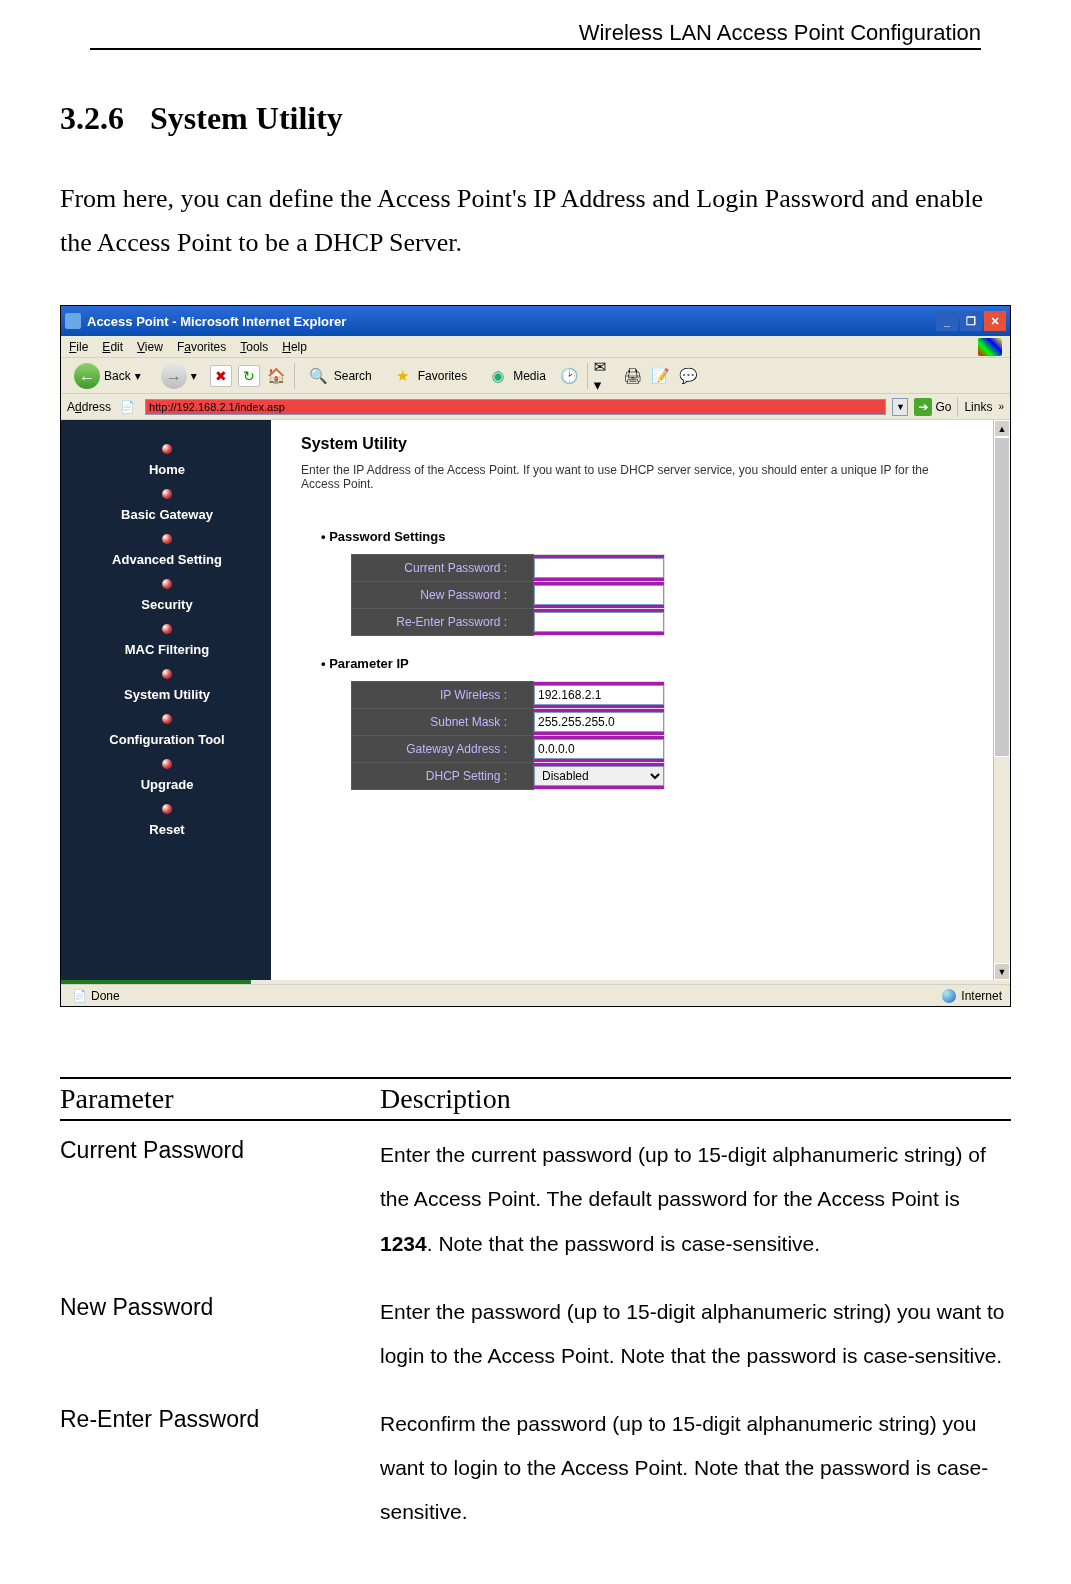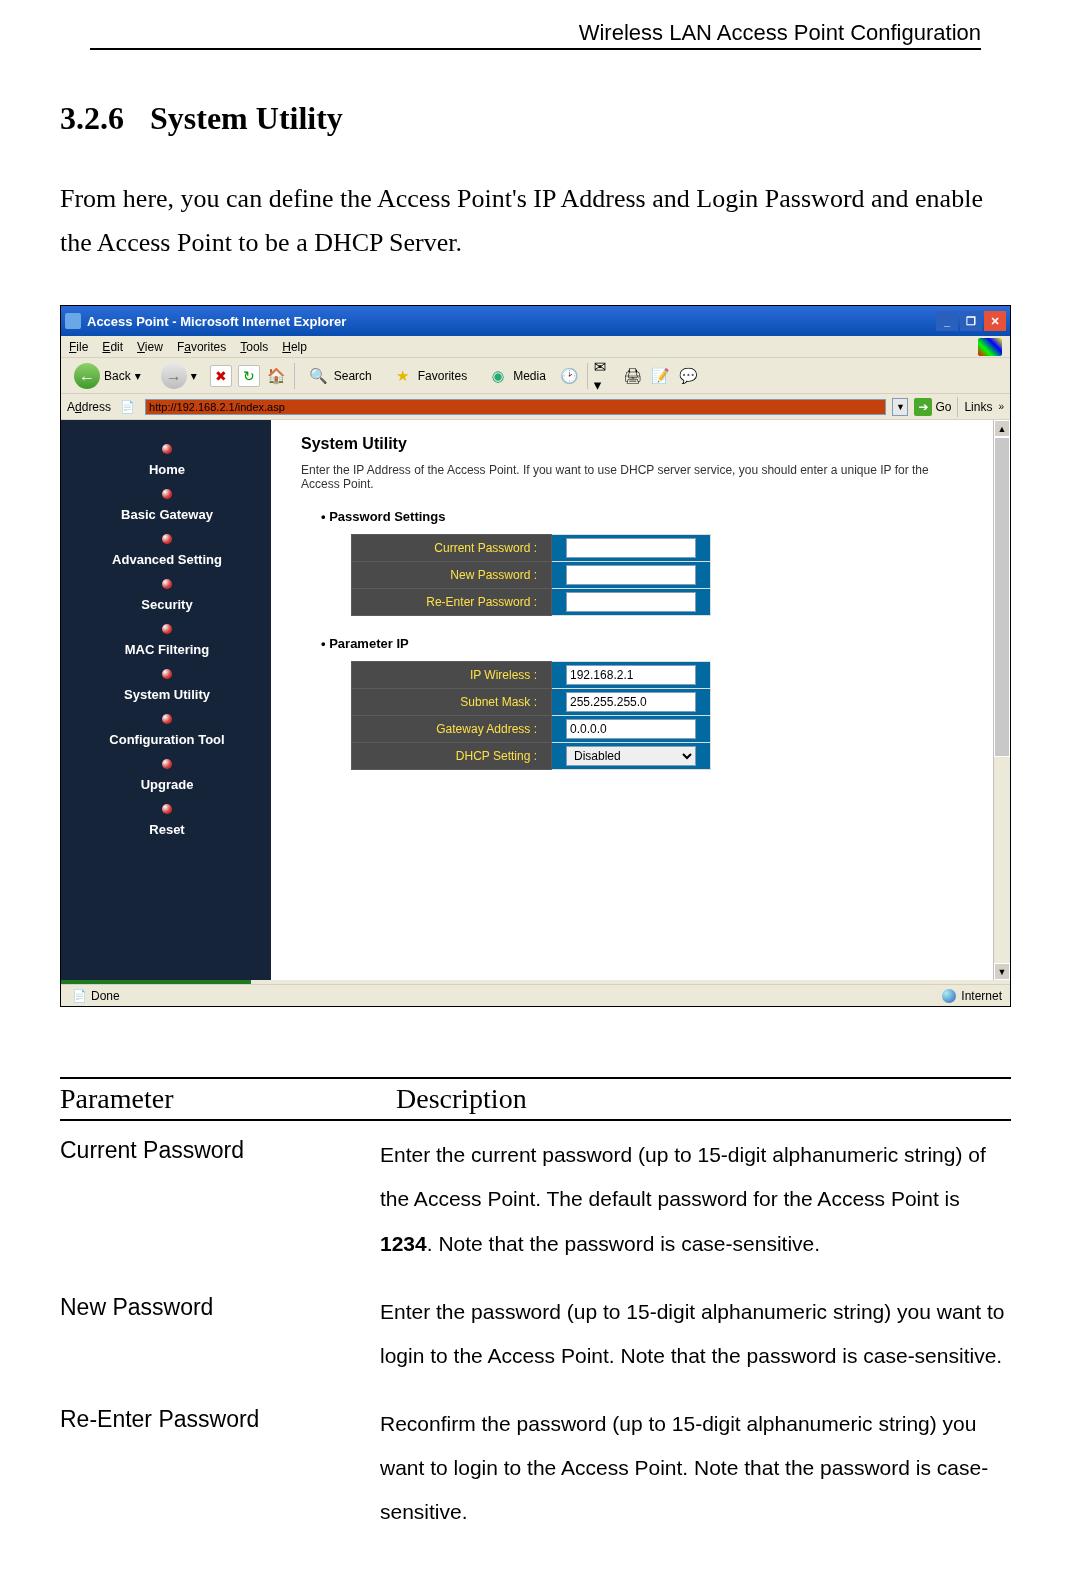--- a/index.html
+++ b/index.html
@@ -23,51 +23,51 @@
   .ie-menubar span u { text-decoration: underline; }
   .ie-menubar .xp-logo{margin-left:auto;width:24px;height:18px;background:linear-gradient(45deg,#f00,#0f0,#00f,#ff0);border-radius:2px;}
   .ie-toolbar{height:36px;background:#ece9d8;display:flex;align-items:center;gap:6px;padding:0 6px;border-bottom:1px solid #d4d0c8;}
   .tbtn{display:flex;align-items:center;gap:4px;padding:2px 6px;border:1px solid transparent;border-radius:3px;color:#000;}
   .tcircle{width:26px;height:26px;border-radius:50%;display:inline-flex;align-items:center;justify-content:center;color:#fff;font-size:16px;}
   .green{background:linear-gradient(#8fd06b,#3f9a2a);}
   .grey{background:linear-gradient(#e7e7e7,#bdbdbd);color:#777;}
   .sqbtn{width:22px;height:22px;display:inline-flex;align-items:center;justify-content:center;border:1px solid #c0c0c0;border-radius:2px;background:#fff;font-size:14px;}
   .ticon{width:22px;height:22px;display:inline-flex;align-items:center;justify-content:center;font-size:15px;}
   .ie-addr{height:26px;background:#ece9d8;display:flex;align-items:center;gap:6px;padding:0 6px;border-bottom:1px solid #d4d0c8;}
-  .ie-addr input{flex:1;height:16px;border:1px solid #7f9db9;font-size:11px;padding:6px 3px;background:#c2410c;}
+  .ie-addr input{flex:1;height:16px;border:1px solid #7f9db9;font-size:11px;padding:6px 3px;background:#ef4444;}
   .gobox{display:flex;align-items:center;gap:3px;}
   .gobox .gicon{width:18px;height:18px;background:#4aa82a;color:#fff;display:inline-flex;align-items:center;justify-content:center;font-size:12px;border-radius:2px;}
 
   .ap-band{height:36px;background:#0c4da2;color:#fff;font-style:italic;font-weight:bold;font-size:20px;padding:6px 12px;font-family:Arial,sans-serif;}
   .ap-frame{display:flex;height:560px;}
   .ap-side{width:210px;background:#16243a;color:#fff;padding:18px 6px 6px 8px;}
   .ap-side .mitem{display:flex;align-items:center;gap:8px;padding:6px 2px;font-size:13px;font-weight:bold;font-family:Arial,sans-serif;flex-direction:column;}
   .mbullet{width:10px;height:10px;border-radius:50%;background:radial-gradient(circle at 30% 30%,#fff,#c33 60%);display:inline-block;}
   .ap-main{flex:1;background:#fff;padding:15px 30px;overflow:hidden;position:relative;}
   .ap-main h3{font-family:Arial,sans-serif;font-size:16px;margin-bottom:10px;}
-  .ap-desc{font-family:Arial,sans-serif;font-size:12px;color:#333;margin-bottom:18px;max-width:700px;}
+  .ap-desc{font-family:Arial,sans-serif;font-size:12px;color:#333;margin-bottom:38px;max-width:700px;}
   .subh{font-family:Arial,sans-serif;font-weight:bold;font-size:13px;margin:10px 0 10px 20px;}
   .subh::before{content:"• ";}
   .formtable{margin-left:50px;border-collapse:collapse;}
-  .formtable td.lab{background:#4a4a4a;color:#fde047;text-align:right;padding:5px 14px;font-family:Arial,sans-serif;font-size:12px;width:200px;border:1px solid #5a5a5a;}
-  .formtable td.val{background:#0369a1;padding:3px 14px;border:1px solid #ddd;}
+  .formtable td.lab{background:#4a4a4a;color:#c4b5fd;text-align:right;padding:5px 26px;font-family:Arial,sans-serif;font-size:12px;width:182px;border:1px solid #5a5a5a;}
+  .formtable td.val{background:#a21caf;padding:3px 0;border:1px solid #ddd;}
   .formtable input, .formtable select{height:20px;border:1px solid #7f9db9;font-size:12px;padding:0 3px;width:130px;}
   .ap-scroll{width:17px;background:#ece9d8;border-left:1px solid #c0c0c0;display:flex;flex-direction:column;}
   .sbtn{height:17px;background:#d4d0c8;border:1px solid #fff;font-size:9px;display:flex;align-items:center;justify-content:center;}
   .sthumb{height:320px;background:#c8c8c8;border:1px solid #fff;margin-top:0;}
   .strack{flex:1;}
 
   .ie-status{height:22px;background:#ece9d8;display:flex;align-items:center;padding:0 8px;font-size:12px;border-top:1px solid #d4d0c8;}
   .ie-status .st-right{margin-left:auto;display:flex;align-items:flex-end;gap:5px;}
   .globe{width:14px;height:14px;border-radius:50%;background:radial-gradient(circle at 30% 30%,#aee,#2a5fbe);display:inline-block;}
   .loadbar{height:4px;background:linear-gradient(to right,#1e7a1e 20%,#ece9d8 20%);}
 
   
   .param-sec{margin-top:70px;}
-  .param-head{display:flex;border-top:2px solid #000;border-bottom:2px solid #000;font-size:28px;padding:4px 0;gap:16px;}
+  .param-head{display:flex;border-top:2px solid #000;border-bottom:2px solid #000;font-size:28px;padding:4px 0;}
   .ph-c1{width:320px;}
   .prow{display:flex;padding:12px 0;}
   .prow .c1{width:320px;font-family:Arial,sans-serif;font-size:23px;padding-top:4px;}
   .prow .c2{flex:1;font-family:Arial,sans-serif;font-size:21px;line-height:2.1;}
 </style>
 </head>
 <body>
 
 <div class="page">
   <div class="running-head">Wireless LAN Access Point Configuration</div>

